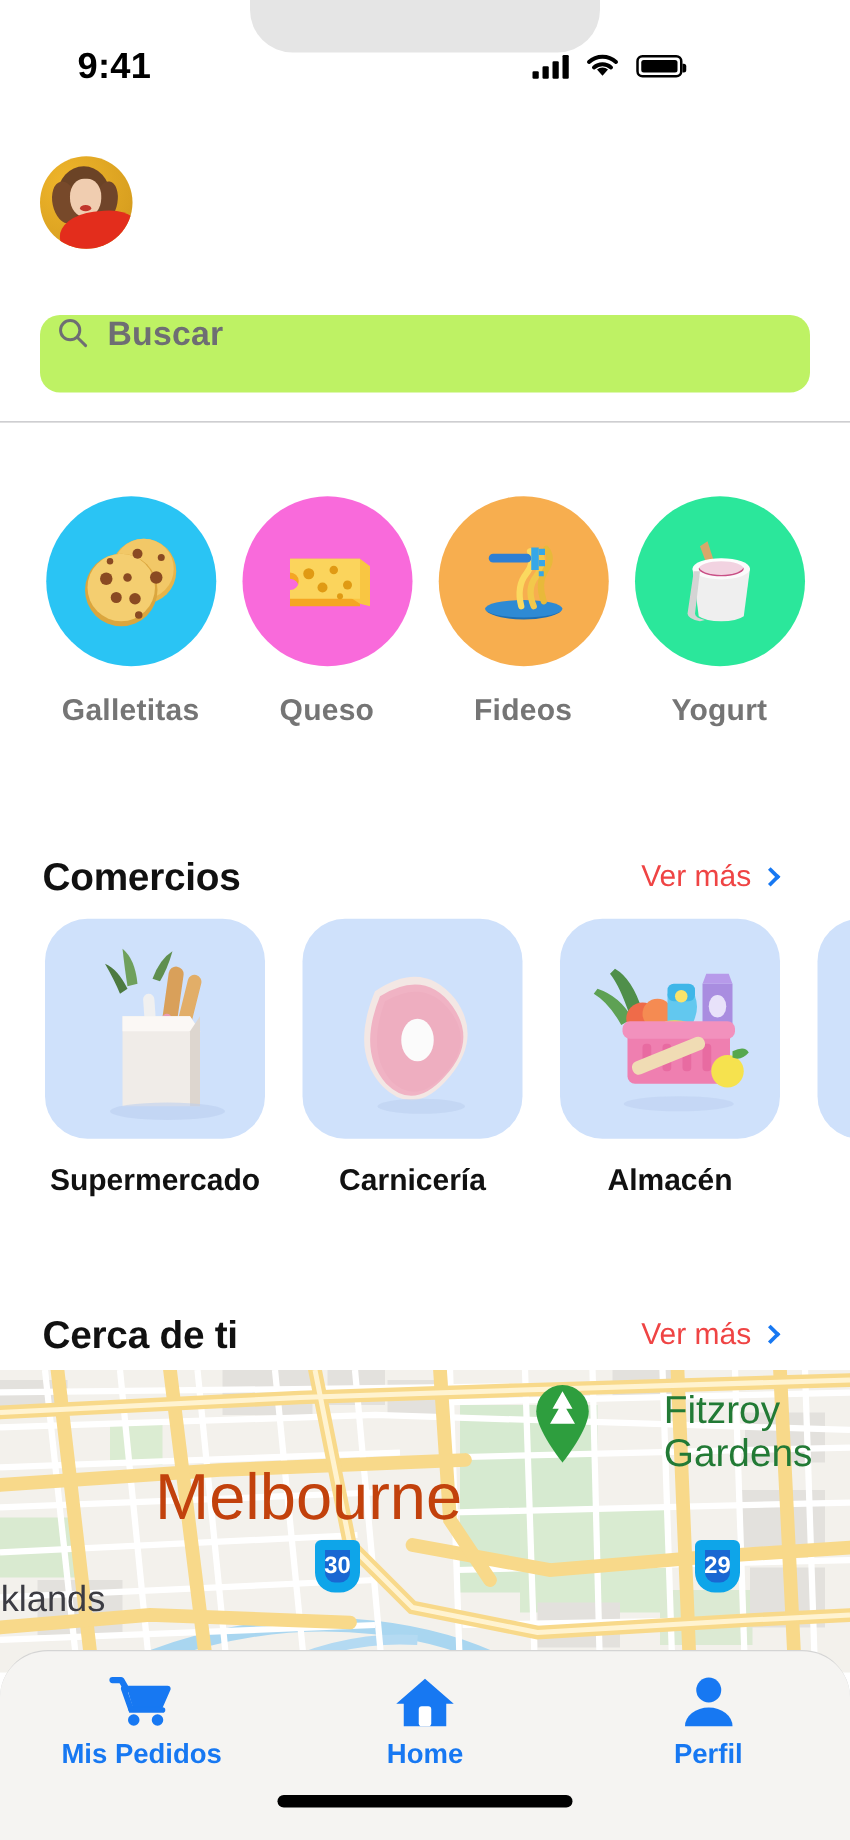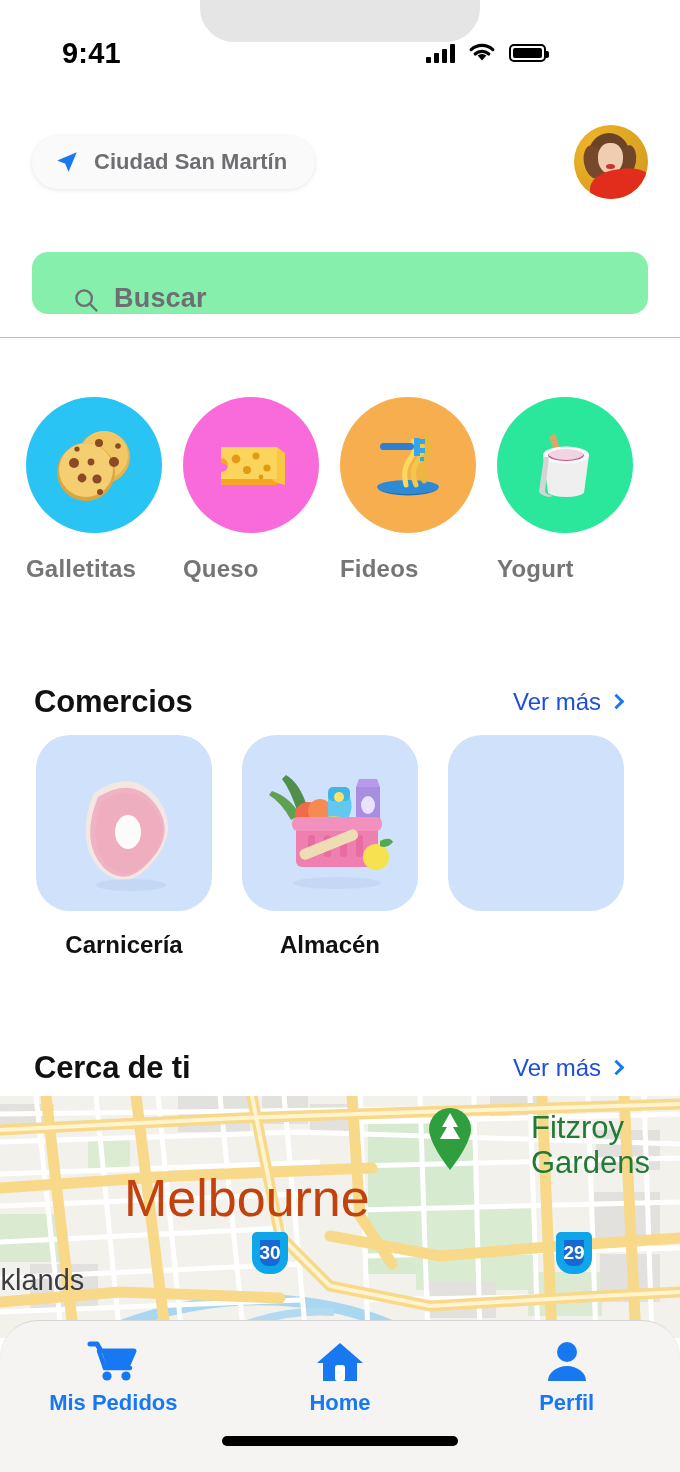--- a/index.html
+++ b/index.html
@@ -171,26 +171,26 @@
 
   
   .search-wrap {
     position: absolute;
     top: 252px; left: 32px;
     width: 616px;
     z-index: 20;
   }
   .search-box {
     display: flex;
-    align-items: flex-end;
+    align-items: flex-start;
     gap: 14px;
     height: 62px;
-    background: #86efac;
+    background: #bef264;
     border-radius: 16px;
-    padding: 0 40px;
+    padding: 0 12px;
     cursor: text;
   }
   .search-box .ph {
     font-size: 27px;
     font-weight: bold;
     color: #6e6e73;
     letter-spacing: 0.2px;
   }
 
   .divider {
@@ -207,20 +207,21 @@
     top: 397px; left: 0;
     width: 680px;
     display: flex;
     padding: 0 26px;
     z-index: 10;
   }
   .cat {
     flex: 1;
     display: flex;
     flex-direction: column;
+    align-items: center;
     cursor: pointer;
   }
   .cat-circle {
     width: 136px; height: 136px;
     border-radius: 50%;
     display: flex;
     align-items: center;
     justify-content: center;
     position: relative;
     overflow: hidden;
@@ -247,21 +248,21 @@
     font-size: 31px;
     font-weight: bold;
     color: #111;
     letter-spacing: -0.2px;
   }
   .see-more {
     display: flex;
     align-items: center;
     gap: 10px;
     font-size: 24px;
-    color: #1d4ed8;
+    color: #ef4444;
     cursor: pointer;
   }
   .chev {
     display: inline-block;
     width: 11px; height: 11px;
     border-right: 3px solid #1778f2;
     border-top: 3px solid #1778f2;
     transform: rotate(45deg);
     margin-bottom: 1px;
   }
@@ -400,26 +401,20 @@
         <path d="M3.2 6.6 a16 16 0 0 1 21.6 0" stroke="#000" stroke-width="3.2" fill="none" stroke-linecap="round"></path>
         <path d="M7.2 11 a10.4 10.4 0 0 1 13.6 0" stroke="#000" stroke-width="3.2" fill="none" stroke-linecap="round"></path>
       </svg>
       <div class="battery">
           <span></span>
         </div>
     </div>
   </div>
 
   <div class="header">
-    <div class="location-pill">
-      <svg width="26" height="26" viewBox="0 0 24 24">
-        <path d="M21 3 L3 10.6 L10.4 13.6 L13.4 21 Z" fill="#1778F2"></path>
-      </svg>
-      <span class="loc-text">Ciudad San Martín</span>
-    </div>
     <div class="avatar">
       <div class="hair"></div>
       <div class="hair2"></div>
       <div class="hair3"></div>
       <div class="face"></div>
       <div class="lips"></div>
       <div class="shirt"></div>
     </div>
   </div>
 
@@ -508,20 +503,38 @@
   <div class="section-head" style="top:684px">
     <div class="section-title">Comercios</div>
     <div class="see-more">
       <span>Ver más</span>
       <span class="chev"></span>
     </div>
   </div>
 
   <div class="commerce-row">
 
+    <div class="commerce-card">
+      <div class="cc-tile">
+        <svg width="176" height="176" viewBox="0 0 176 176">
+          <path d="M86 48 q6 -16 16 -22 q-4 14 -10 24 z" fill="#5f8f4f"></path>
+          <path d="M74 52 q-2 -20 -12 -28 q2 18 4 30 z" fill="#6fa05c"></path>
+          <path d="M66 56 q-8 -16 -18 -20 q8 14 12 24 z" fill="#4d7a40"></path>
+          <rect x="95" y="38" width="12" height="68" rx="6" fill="#d9a05a" transform="rotate(8 101 72)"></rect>
+          <rect x="108" y="44" width="11" height="62" rx="5.5" fill="#e2ae68" transform="rotate(14 113 75)"></rect>
+          <rect x="80" y="60" width="9" height="52" rx="4.5" fill="#f0f0f0" transform="rotate(-4 84 86)"></rect>
+          <rect x="92" y="76" width="8" height="36" rx="4" fill="#ea9ab4" transform="rotate(6 96 94)"></rect>
+          <path d="M62 78 l54 0 l8 12 l0 60 l-62 0 l0 -60 z" fill="#f0ece8"></path>
+          <path d="M62 78 l54 0 l8 12 l-62 0 z" fill="#fbf8f5"></path>
+          <path d="M116 90 l8 -12 l0 72 l-8 0 z" fill="#ddd6cf"></path>
+          <ellipse cx="98" cy="154" rx="46" ry="7" fill="#b9cdee" opacity="0.55"></ellipse>
+        </svg>
+      </div>
+      <div class="cc-label">Supermercado</div>
+    </div>
 
     <div class="commerce-card">
       <div class="cc-tile">
         <svg width="176" height="176" viewBox="0 0 176 176">
           <path d="M58 58 q38 -26 64 6 q22 30 -4 62 q-28 34 -54 8 q-26 -28 -6 -76 z" fill="#f3e7e4"></path>
           <path d="M62 62 q36 -22 58 8 q20 28 -6 56 q-25 28 -47 6 q-23 -26 -5 -70 z" fill="#f0b3c4"></path>
           <path d="M66 66 q33 -19 53 9 q18 25 -6 50 q-22 24 -42 5 q-20 -23 -5 -64 z" fill="#eeaec0"></path>
           <ellipse cx="92" cy="97" rx="13" ry="17" fill="#fbfbfb"></ellipse>
           <ellipse cx="95" cy="150" rx="35" ry="6" fill="#b9cdee" opacity="0.5"></ellipse>
         </svg>

